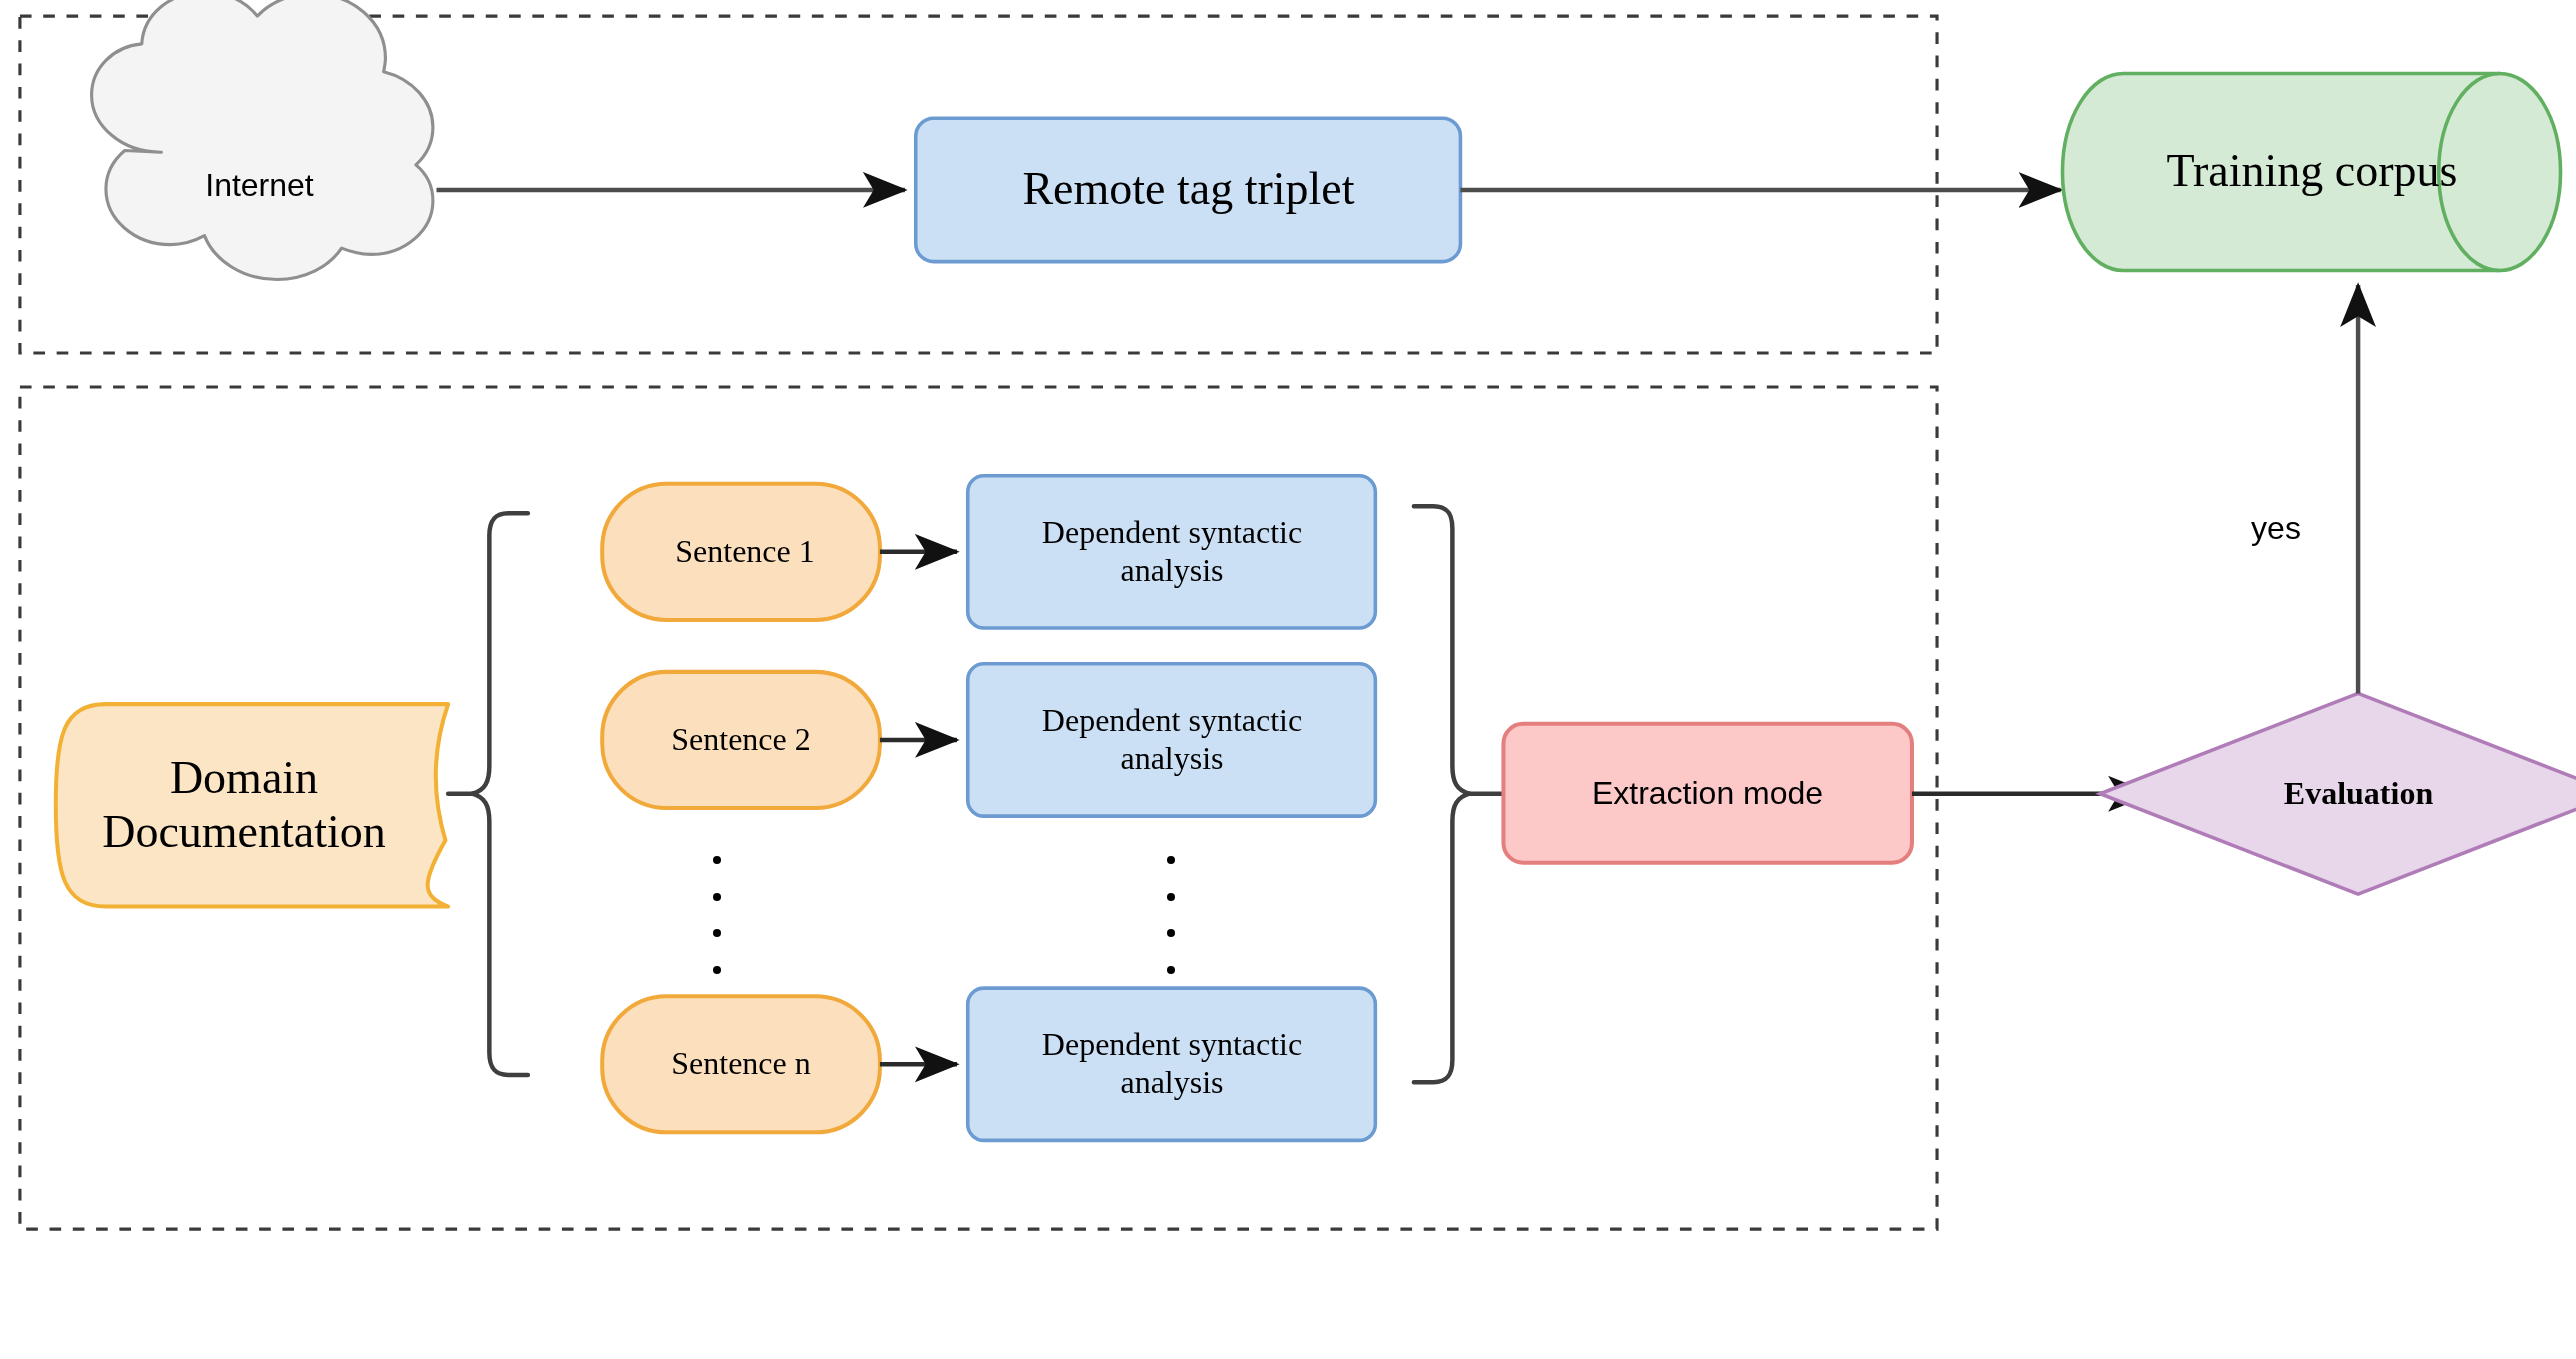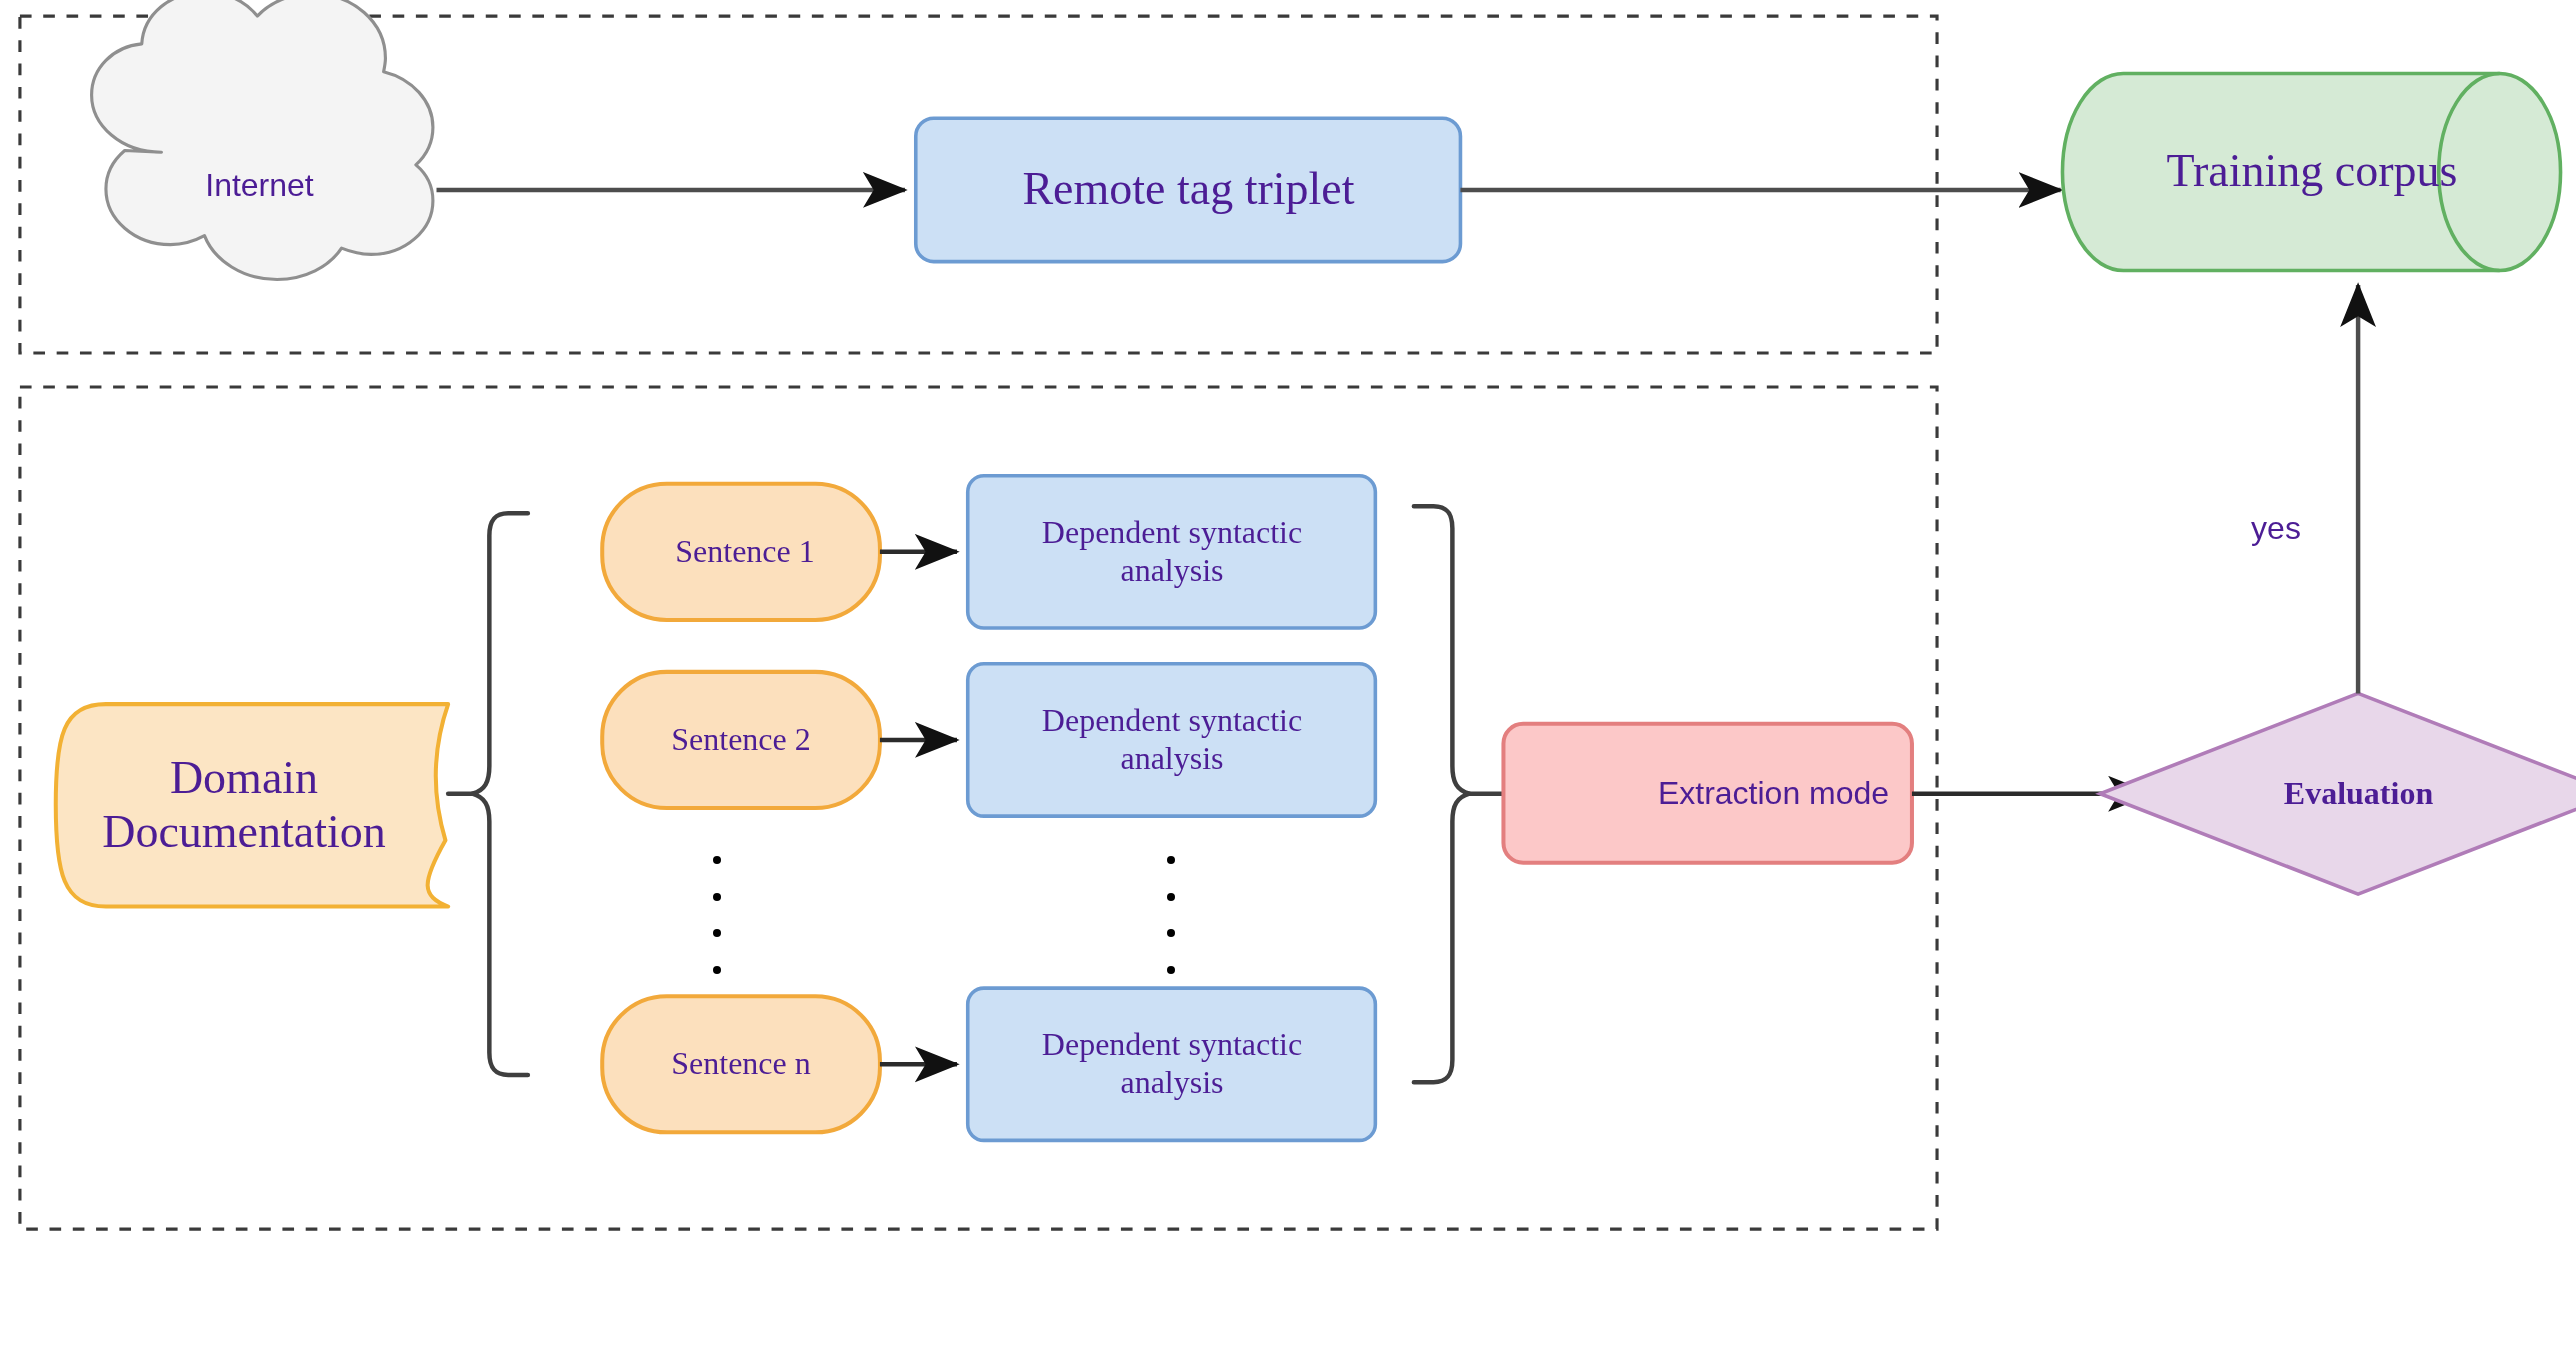--- a/index.html
+++ b/index.html
@@ -25,21 +25,21 @@
     width: 2576px;
     height: 1359px;
     pointer-events: none;
   }
   .node-label {
     position: absolute;
     display: flex;
     align-items: center;
     justify-content: center;
     text-align: center;
-    color: #4c1d95;
+    color: #000000;
     line-height: 1.18;
     pointer-events: none;
     white-space: pre-line;
   }
   .fs-lg { font-size: 46px; }
   .fs-md { font-size: 32px; }
   .sans { font-family: "Liberation Sans", "DejaVu Sans", sans-serif; }
   .dots {
     position: absolute;
     display: flex;
@@ -172,21 +172,21 @@
   <div class="node-label fs-md" style="left:602px; top:672px; width:278px; height:136px;">Sentence 2</div>
   <div class="node-label fs-md" style="left:602px; top:996px; width:278px; height:136px;">Sentence n</div>
 
   <div class="node-label fs-md" style="left:968px; top:476px; width:408px; height:152px;">Dependent syntactic
 analysis</div>
   <div class="node-label fs-md" style="left:968px; top:664px; width:408px; height:152px;">Dependent syntactic
 analysis</div>
   <div class="node-label fs-md" style="left:968px; top:988px; width:408px; height:152px;">Dependent syntactic
 analysis</div>
 
-  <div class="node-label fs-md sans" style="left:1569px; top:724px; width:409px; height:139px;">Extraction mode</div>
+  <div class="node-label fs-md sans" style="left:1503px; top:724px; width:409px; height:139px;">Extraction mode</div>
 
   <div class="node-label fs-md" style="left:2197px; top:767px; width:323px; height:54px;font-weight:bold;">Evaluation</div>
 
   <div class="node-label fs-md sans" style="left:2222px; top:502px; width:108px; height:54px;">yes</div>
 
 
   <div class="dots" style="left:711px; top:856px; width:12.5px; height:118px;">
     <span></span>
       <span></span>
       <span></span>

